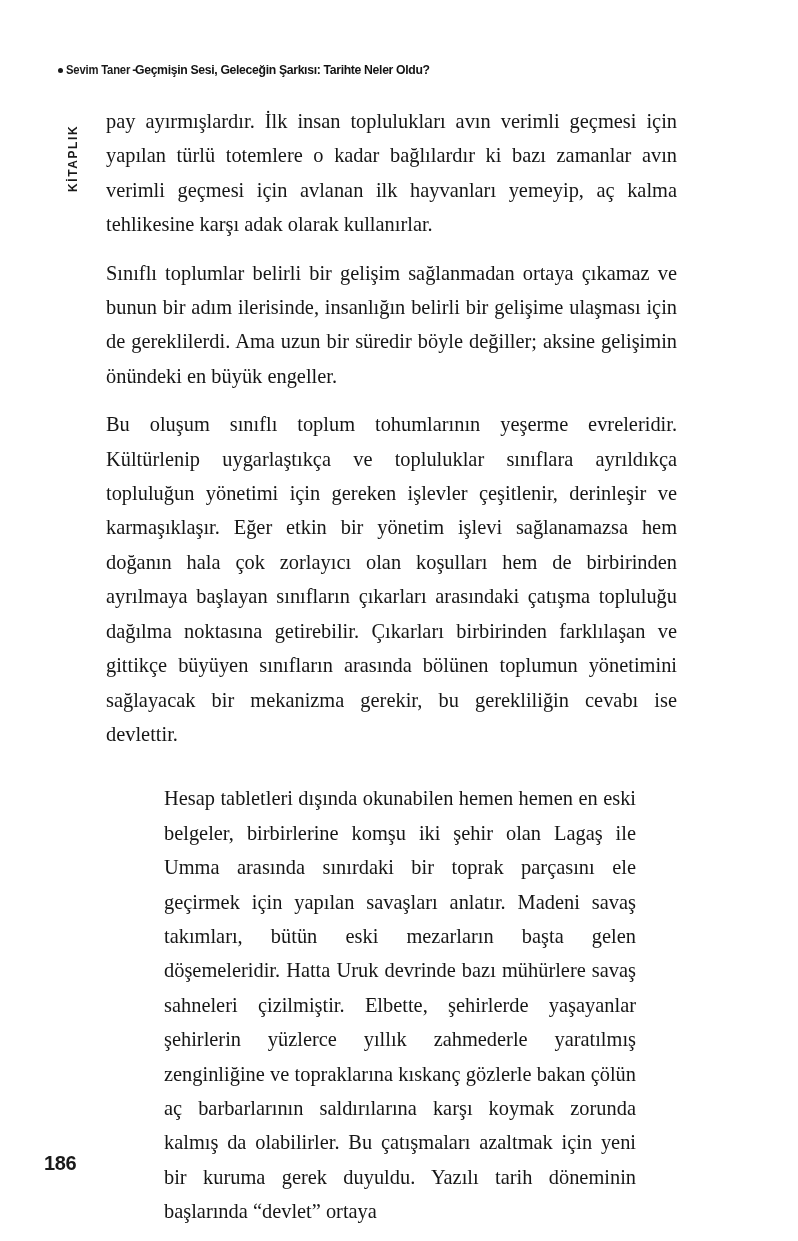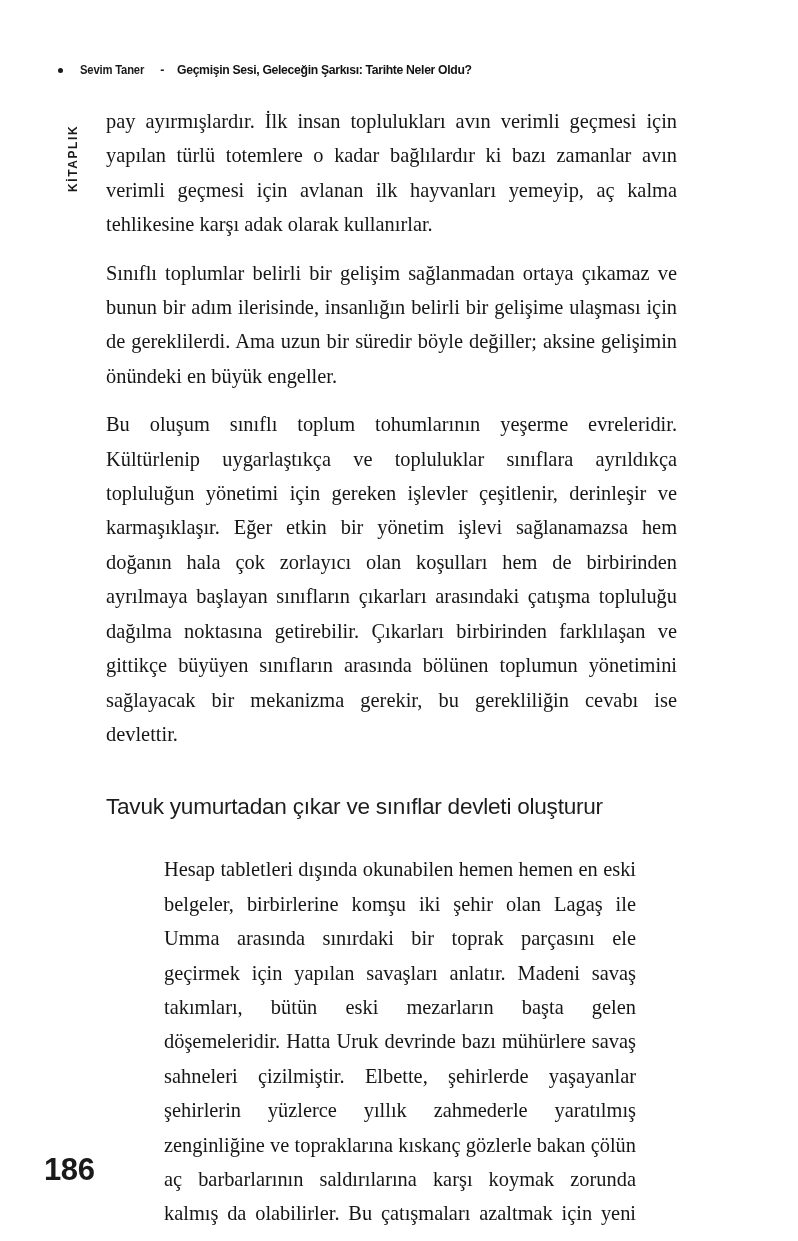--- a/index.html
+++ b/index.html
@@ -23,21 +23,21 @@
     inset: 0;
   }
 
   
   .running-header {
     position: absolute;
     left: 58px;
     top: 62px;
     display: flex;
     align-items: center;
-    gap: 17px;
+    gap: 3px;
     white-space: nowrap;
   }
   .header-bullet {
     width: 5px;
     height: 5px;
     border-radius: 50%;
     background: #1a1a1a;
     display: inline-block;
     flex: 0 0 auto;
     position: relative;
@@ -138,21 +138,21 @@
     text-justify: inter-word;
     color: #161616;
   }
 
   
   .folio {
     position: absolute;
     left: 44px;
     top: 1152px;
     font-family: "Liberation Sans", "DejaVu Sans", sans-serif;
-    font-size: 31px;
+    font-size: 20px;
     font-weight: 700;
     letter-spacing: -0.4px;
     color: #1a1a1a;
   }
 </style>
 </head>
 <body>
 
 <div class="page">
 
@@ -168,21 +168,20 @@
   </div>
 
   <div class="content">
 
     <p class="body-par">pay ayırmışlardır. İlk insan toplulukları avın verimli geçmesi için yapılan türlü totemlere o kadar bağlılardır ki bazı zamanlar avın verimli geçmesi için avlanan ilk hayvanları yemeyip, aç kalma tehlikesine karşı adak olarak kullanırlar.</p>
 
     <p class="body-par">Sınıflı toplumlar belirli bir gelişim sağlanmadan ortaya çıkamaz ve bunun bir adım ilerisinde, insanlığın belirli bir gelişime ulaşması için de gereklilerdi. Ama uzun bir süredir böyle değiller; aksine gelişimin önündeki en büyük engeller.</p>
 
     <p class="body-par">Bu oluşum sınıflı toplum tohumlarının yeşerme evreleridir. Kültürlenip uygarlaştıkça ve topluluklar sınıflara ayrıldıkça topluluğun yönetimi için gereken işlevler çeşitlenir, derinleşir ve karmaşıklaşır. Eğer etkin bir yönetim işlevi sağlanamazsa hem doğanın hala çok zorlayıcı olan koşulları hem de birbirinden ayrılmaya başlayan sınıfların çıkarları arasındaki çatışma topluluğu dağılma noktasına getirebilir. Çıkarları birbirinden farklılaşan ve gittikçe büyüyen sınıfların arasında bölünen toplumun yönetimini sağlayacak bir mekanizma gerekir, bu gerekliliğin cevabı ise devlettir.</p>
 
-    <h2 class="section-heading">Tavuk yumurtadan çıkar ve sınıflar devleti oluşturur</h2>
 
     <blockquote class="extract">
       <p>Hesap tabletleri dışında okunabilen hemen hemen en eski belgeler, birbirlerine komşu iki şehir olan Lagaş ile Umma arasında sınırdaki bir toprak parçasını ele geçirmek için yapılan savaşları anlatır. Madeni savaş takımları, bütün eski mezarların başta gelen döşemeleridir. Hatta Uruk devrinde bazı mühürlere savaş sahneleri çizilmiştir. Elbette, şehirlerde yaşayanlar şehirlerin yüzlerce yıllık zahmederle yaratılmış zenginliğine ve topraklarına kıskanç gözlerle bakan çölün aç barbarlarının saldırılarına karşı koymak zorunda kalmış da olabilirler. Bu çatışmaları azaltmak için yeni bir kuruma gerek duyuldu. Yazılı tarih döneminin başlarında “devlet” ortaya</p>
     </blockquote>
 
   </div>
 
   <div class="folio">186</div>
 
 </div>

